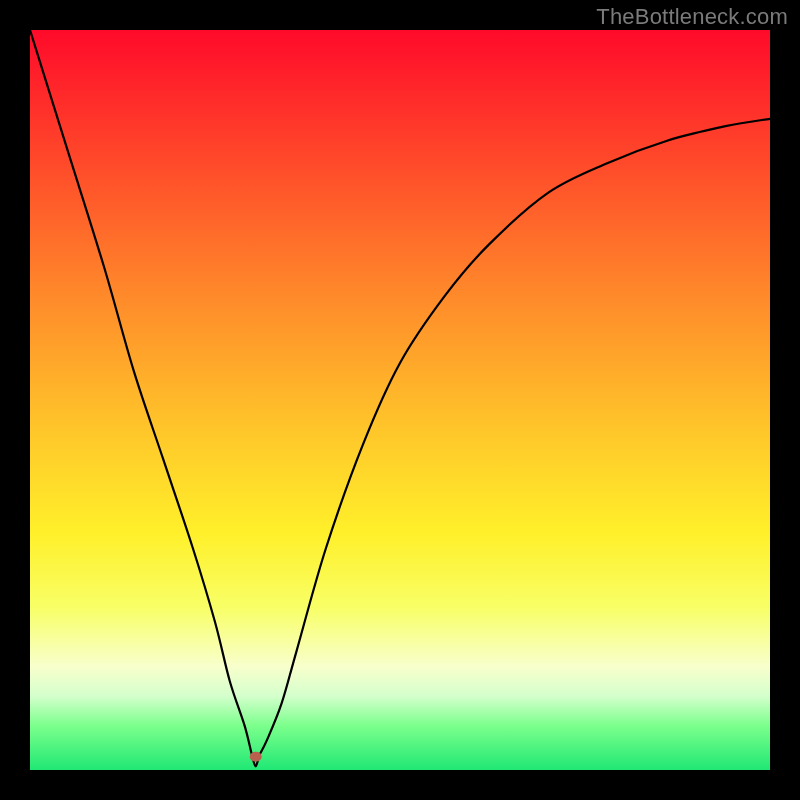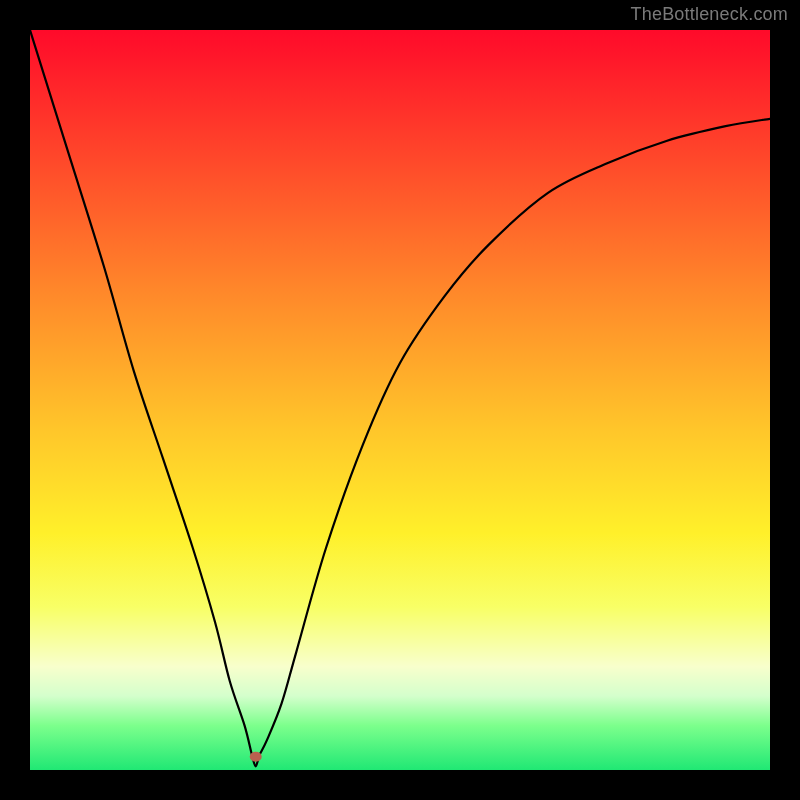--- a/index.html
+++ b/index.html
@@ -40,21 +40,21 @@
     left: 0;
     top: 0;
     width: 100%;
     height: 100%;
   }
   .watermark {
     position: absolute;
     top: 4px;
     right: 12px;
     color: #7a7a7a;
-    font-size: 18px;
+    font-size: 22px;
     font-weight: 400;
     letter-spacing: 0.2px;
     white-space: nowrap;
   }
 </style>
 </head>
 <body>
 
 <div class="stage">
 

